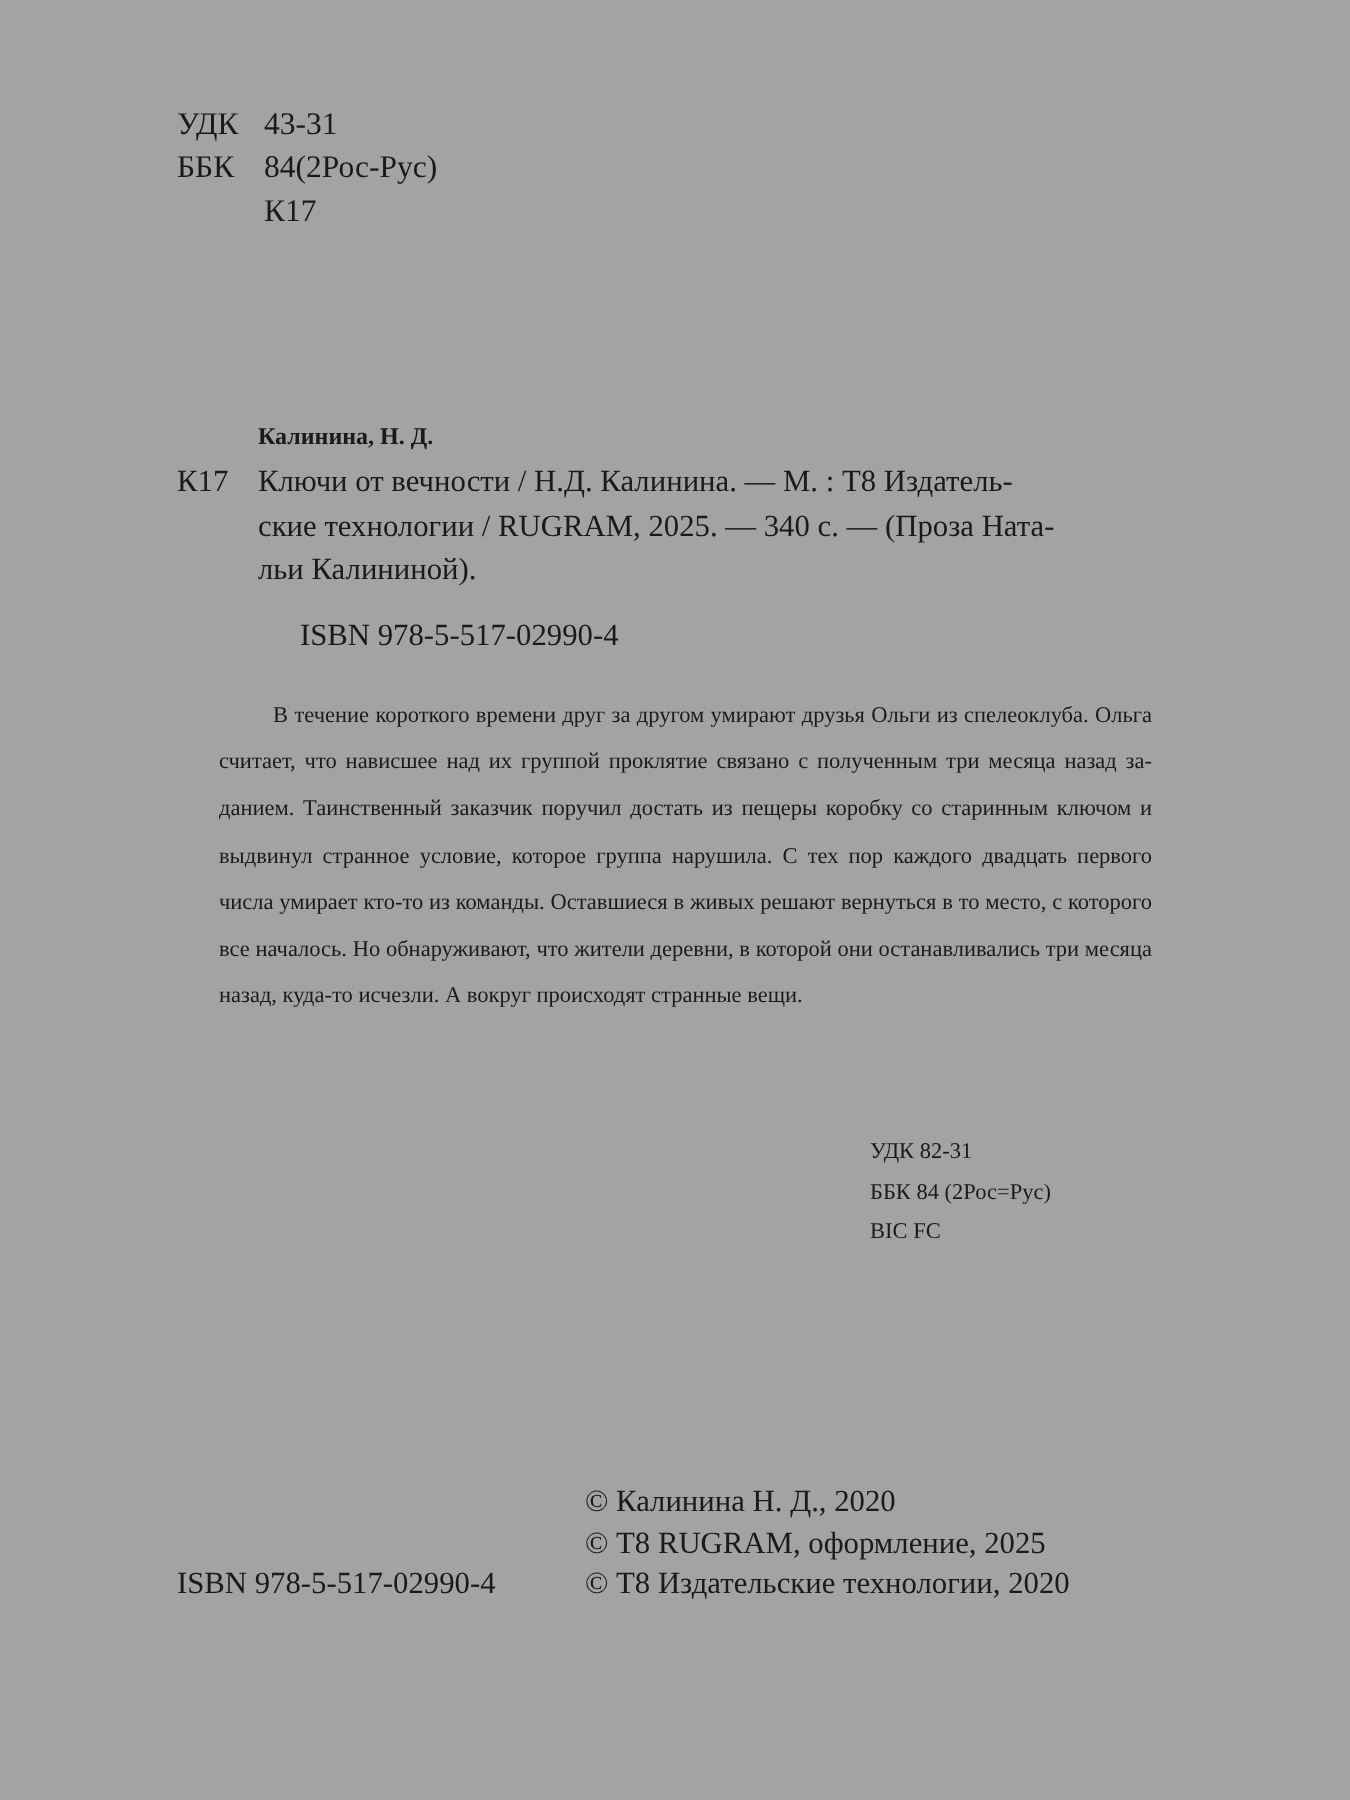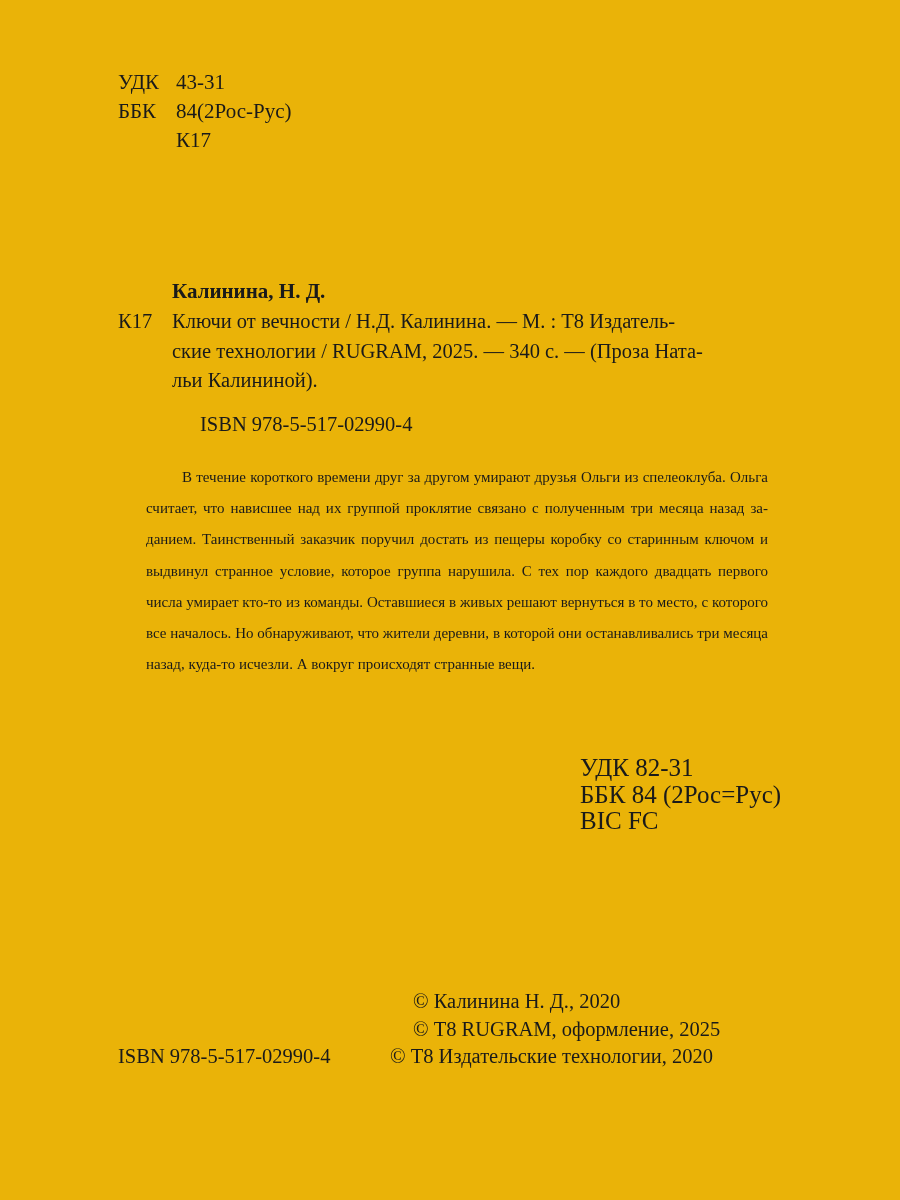--- a/index.html
+++ b/index.html
@@ -10,21 +10,21 @@
   }
   body {
     font-family: "Liberation Serif", "DejaVu Serif", serif;
     color: #1a1a1a;
   }
   .page {
     position: relative;
     width: 900px;
     height: 1200px;
     margin: 0 auto;
-    background: #eab308;
+    background: #a3a3a3;
     overflow: hidden;
   }
 
   
   .udk-block {
     position: absolute;
     left: 118px;
     top: 68px;
     font-size: 21px;
     line-height: 29px;
@@ -43,21 +43,21 @@
 
   
   .record {
     position: absolute;
     left: 118px;
     top: 278px;
     width: 650px;
   }
   .record-author {
     font-weight: bold;
-    font-size: 21px;
+    font-size: 16px;
     line-height: 27px;
     margin-left: 54px;
   }
   .record-body {
     position: relative;
     font-size: 20.5px;
     line-height: 29.5px;
     margin-top: 2px;
   }
   .record-shelfmark {
@@ -94,38 +94,38 @@
     text-align: justify;
     text-indent: 36px;
     hyphens: manual;
   }
 
   
   .codes {
     position: absolute;
     left: 580px;
     top: 755px;
-    font-size: 25px;
+    font-size: 15px;
     line-height: 26.5px;
   }
   .codes div { white-space: pre; }
 
   
   .footer {
     position: absolute;
     left: 118px;
     top: 988px;
     width: 700px;
     font-size: 20.5px;
     line-height: 27.5px;
   }
   .footer-copyrights {
     margin-left: 272px;
   }
-  .footer-copyrights div { white-space: pre; margin-left: 23px; }
+  .footer-copyrights div { white-space: pre; }
   .footer-last-row {
     position: relative;
     margin-left: 0;
   }
   .footer-isbn {
     position: absolute;
     left: 0;
     top: 0;
     white-space: pre;
   }

